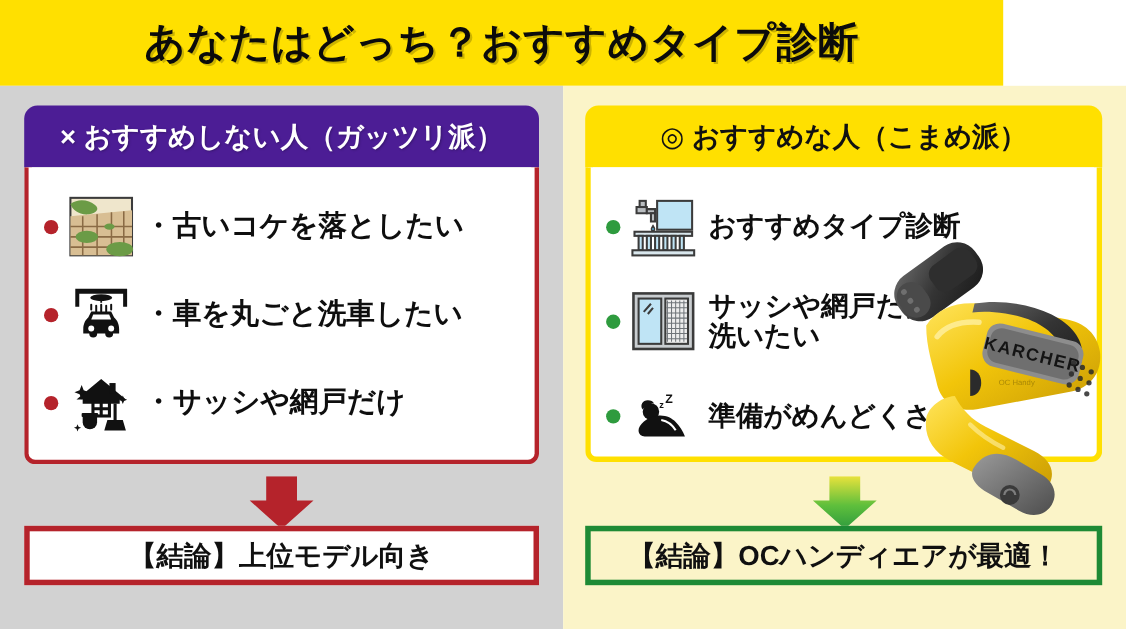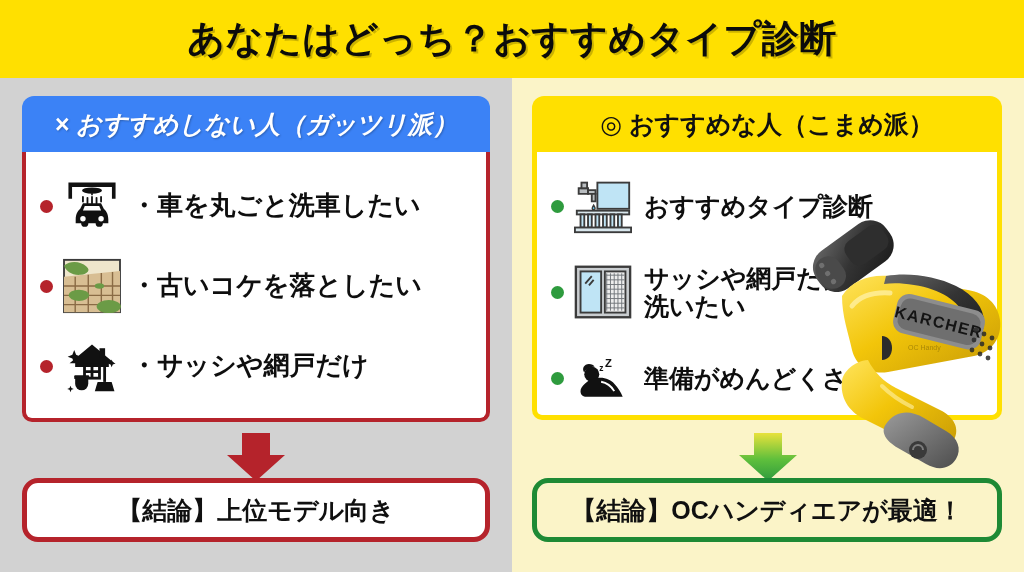--- a/index.html
+++ b/index.html
@@ -5,42 +5,42 @@
   * { box-sizing: border-box; margin: 0; padding: 0; }
   html, body {
     width: 1024px; height: 572px;
     font-family: "Liberation Sans", "DejaVu Sans", sans-serif;
     overflow: hidden; background: #ffffff;
   }
   #page { position: relative; width: 1024px; height: 572px; overflow: hidden; }
 
   
   .banner {
-    position: absolute; left: 0; top: 0; width: 1024px; height: 78px;
+    position: absolute; left: 0; top: 0; width: 912px; height: 78px;
     background: #FFE000; display: flex; align-items: center; justify-content: center;
   }
   .banner-title {
     font-size: 37px; font-weight: 700; color: #0b0b0b; letter-spacing: 0.5px;
     white-space: nowrap; text-shadow: 2px 2px 0 rgba(0,0,0,0.20);
   }
 
   
   .panel { position: absolute; top: 78px; width: 512px; height: 494px; }
   .panel-left  { left: 0;   background: #D2D2D2; }
   .panel-right { left: 512px; background: #FBF4C8; }
 
   
   .card { position: absolute; left: 22px; top: 18px; width: 468px; }
   .card-right { left: 20px; width: 470px; }
 
   .card-head {
     height: 56px; border-radius: 12px 12px 0 0;
     display: flex; align-items: center; justify-content: center;
   }
-  .head-red    { background: #3b82f6; font-style: italic; }
+  .head-red    { background: #4c1d95; }
   .head-yellow { background: #FFE000; }
   .head-text { font-size: 25px; font-weight: 700; white-space: nowrap; }
   .head-text.white { color: #ffffff; text-shadow: 1px 1px 2px rgba(0,0,0,.25); }
   .head-text.black { color: #111111; }
 
   .card-body {
     background: #ffffff; border-radius: 0 0 10px 10px;
     padding: 14px 10px 14px 14px;
   }
   .body-red    { border: 4px solid #B5232B; border-top: none; height: 270px; }
@@ -58,22 +58,22 @@
     margin-left: 8px; white-space: pre-line;
   }
   .row-text-r { font-size: 25px; margin-left: 10px; }
 
   
   .arrow-wrap { position: absolute; top: 355px; width: 100%; display: flex; justify-content: center; }
   .arrow { width: 74px; height: 50px; }
 
   
   .concl {
-    position: absolute; left: 22px; top: 400px; width: 468px; height: 64px;
-    display: flex; align-items: center; justify-content: center; border-radius: 16px;
+    position: absolute; left: 22px; top: 400px; width: 468px; height: 54px;
+    display: flex; align-items: center; justify-content: center; border-radius: 0;
   }
   .concl-left  { background: #ffffff; border: 5px solid #B5232B; }
   .concl-right { left: 20px; width: 470px; background: #FBF4C8; border: 5px solid #1E8A35; align-items: center; }
   .concl-text { font-size: 25px; font-weight: 700; color: #101010; white-space: nowrap; }
 
   
   .product { position: absolute; left: 790px; top: 210px; width: 240px; height: 265px; }
 </style>
 </head>
 <body>
@@ -84,20 +84,39 @@
     <div class="banner-title">あなたはどっち？おすすめタイプ診断</div>
   </div>
 
   <div class="panel panel-left">
 
     <div class="card">
       <div class="card-head head-red">
         <span class="head-text white">× おすすめしない人（ガッツリ派）</span>
       </div>
       <div class="card-body body-red">
+
+        <div class="row">
+          <span class="bullet bullet-red"></span>
+          <span class="icon-box">
+            <svg width="60" height="56" viewBox="0 0 64 60">
+              <rect x="2" y="2" width="60" height="56" fill="#EFE6CC" stroke="#3b3b3b" stroke-width="2"></rect>
+              <path d="M2 20 L62 14 L62 58 L2 58Z" fill="#D8BE93"></path>
+              <g stroke="#8a6b45" stroke-width="1.5" fill="none">
+                <path d="M2 30h60M2 40h60M2 50h60"></path>
+                <path d="M14 20v38M28 18v40M42 16v42M54 15v43"></path>
+              </g>
+              <path d="M2 8c8-6 18-4 24 1 5 4 1 8-6 9-9 1-16-4-18-10z" fill="#6B9B46"></path>
+              <ellipse cx="18" cy="40" rx="11" ry="6" fill="#6B9B46"></ellipse>
+              <ellipse cx="50" cy="52" rx="13" ry="7" fill="#6B9B46"></ellipse>
+              <ellipse cx="40" cy="30" rx="5" ry="3" fill="#6B9B46"></ellipse>
+            </svg>
+          </span>
+          <span class="row-text">・古いコケを落としたい</span>
+        </div>
 
         <div class="row">
           <span class="bullet bullet-red"></span>
           <span class="icon-box">
             <svg width="58" height="58" viewBox="0 0 64 64">
               <path d="M6 6h52v5H6zM6 6h4v18H6zM54 6h4v18h-4z" fill="#111"></path>
               <path d="M32 12l-1 8h2z" fill="#111"></path>
               <ellipse cx="32" cy="15" rx="11" ry="3.5" fill="#111"></ellipse>
               <g fill="#111">
                 <rect x="21" y="21" width="2" height="7" rx="1"></rect>
@@ -106,39 +125,20 @@
                 <rect x="36" y="22" width="2" height="8" rx="1"></rect>
                 <rect x="41" y="21" width="2" height="7" rx="1"></rect>
               </g>
               <path d="M14 47c0-7 3-10 5-12l3-6h20l3 6c2 2 5 5 5 12v4h-6a4 4 0 01-8 0H28a4 4 0 01-8 0h-6z" fill="#111"></path>
               <path d="M24 32h16l2 5H22z" fill="#fff"></path>
               <circle cx="22" cy="46" r="3" fill="#fff"></circle>
               <circle cx="42" cy="46" r="3" fill="#fff"></circle>
             </svg>
           </span>
           <span class="row-text">・車を丸ごと洗車したい</span>
-        </div>
-
-        <div class="row">
-          <span class="bullet bullet-red"></span>
-          <span class="icon-box">
-            <svg width="60" height="56" viewBox="0 0 64 60">
-              <rect x="2" y="2" width="60" height="56" fill="#EFE6CC" stroke="#3b3b3b" stroke-width="2"></rect>
-              <path d="M2 20 L62 14 L62 58 L2 58Z" fill="#D8BE93"></path>
-              <g stroke="#8a6b45" stroke-width="1.5" fill="none">
-                <path d="M2 30h60M2 40h60M2 50h60"></path>
-                <path d="M14 20v38M28 18v40M42 16v42M54 15v43"></path>
-              </g>
-              <path d="M2 8c8-6 18-4 24 1 5 4 1 8-6 9-9 1-16-4-18-10z" fill="#6B9B46"></path>
-              <ellipse cx="18" cy="40" rx="11" ry="6" fill="#6B9B46"></ellipse>
-              <ellipse cx="50" cy="52" rx="13" ry="7" fill="#6B9B46"></ellipse>
-              <ellipse cx="40" cy="30" rx="5" ry="3" fill="#6B9B46"></ellipse>
-            </svg>
-          </span>
-          <span class="row-text">・古いコケを落としたい</span>
         </div>
 
         <div class="row">
           <span class="bullet bullet-red"></span>
           <span class="icon-box">
             <svg width="60" height="58" viewBox="0 0 64 62">
               <path d="M32 8L8 28h6v4h36v-4h6z" fill="#111"></path>
               <rect x="40" y="12" width="6" height="10" fill="#111"></rect>
               <rect x="24" y="30" width="16" height="14" fill="none" stroke="#111" stroke-width="3"></rect>
               <path d="M32 30v14M24 37h16" stroke="#111" stroke-width="3"></path>

